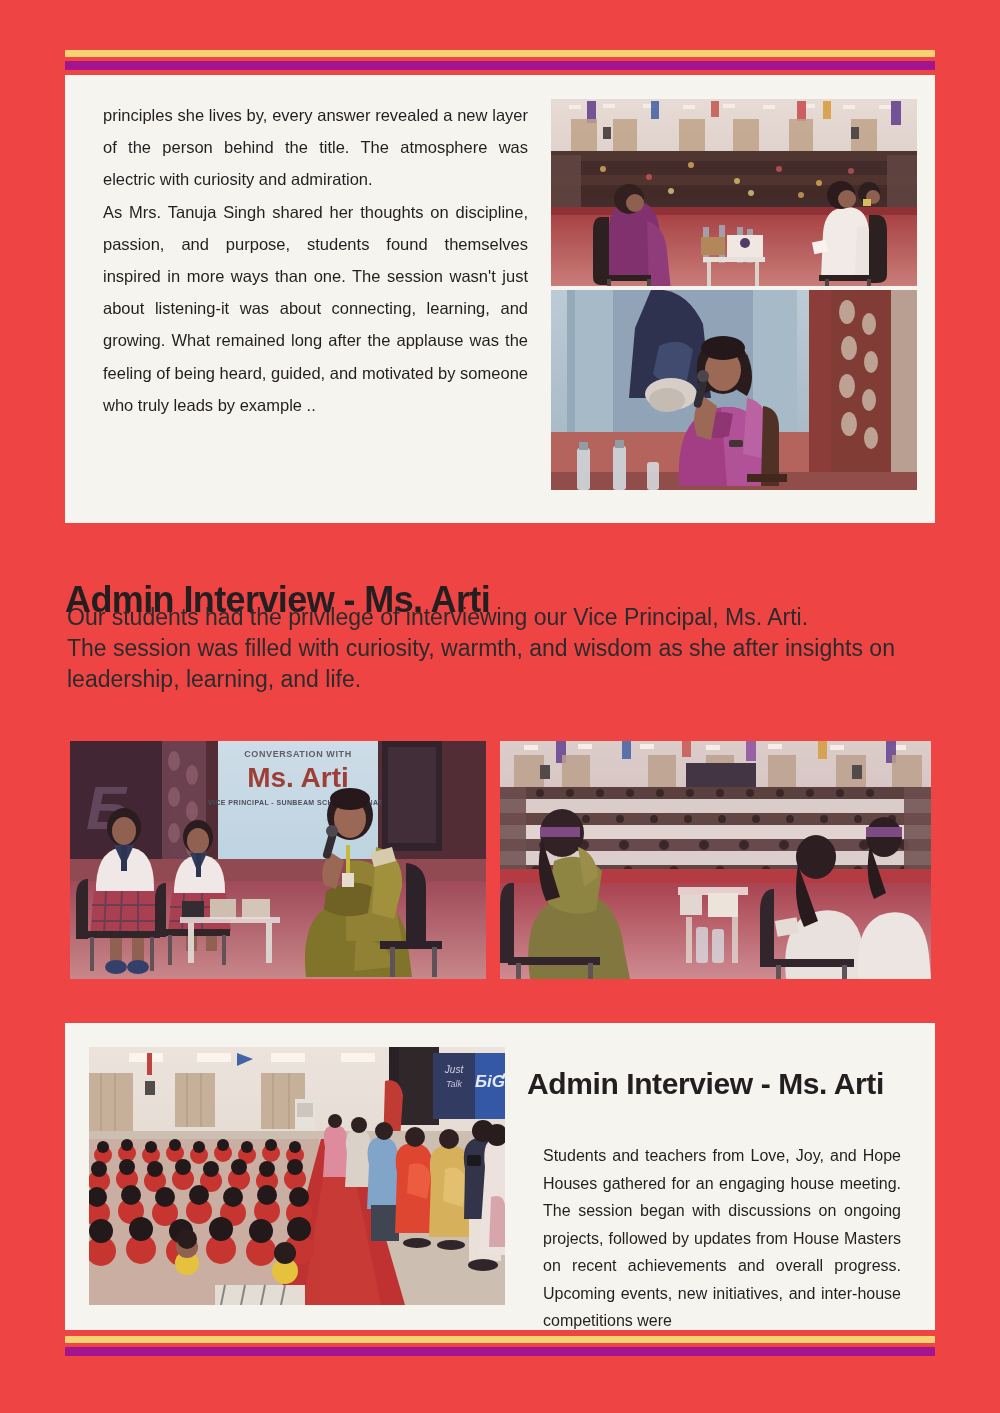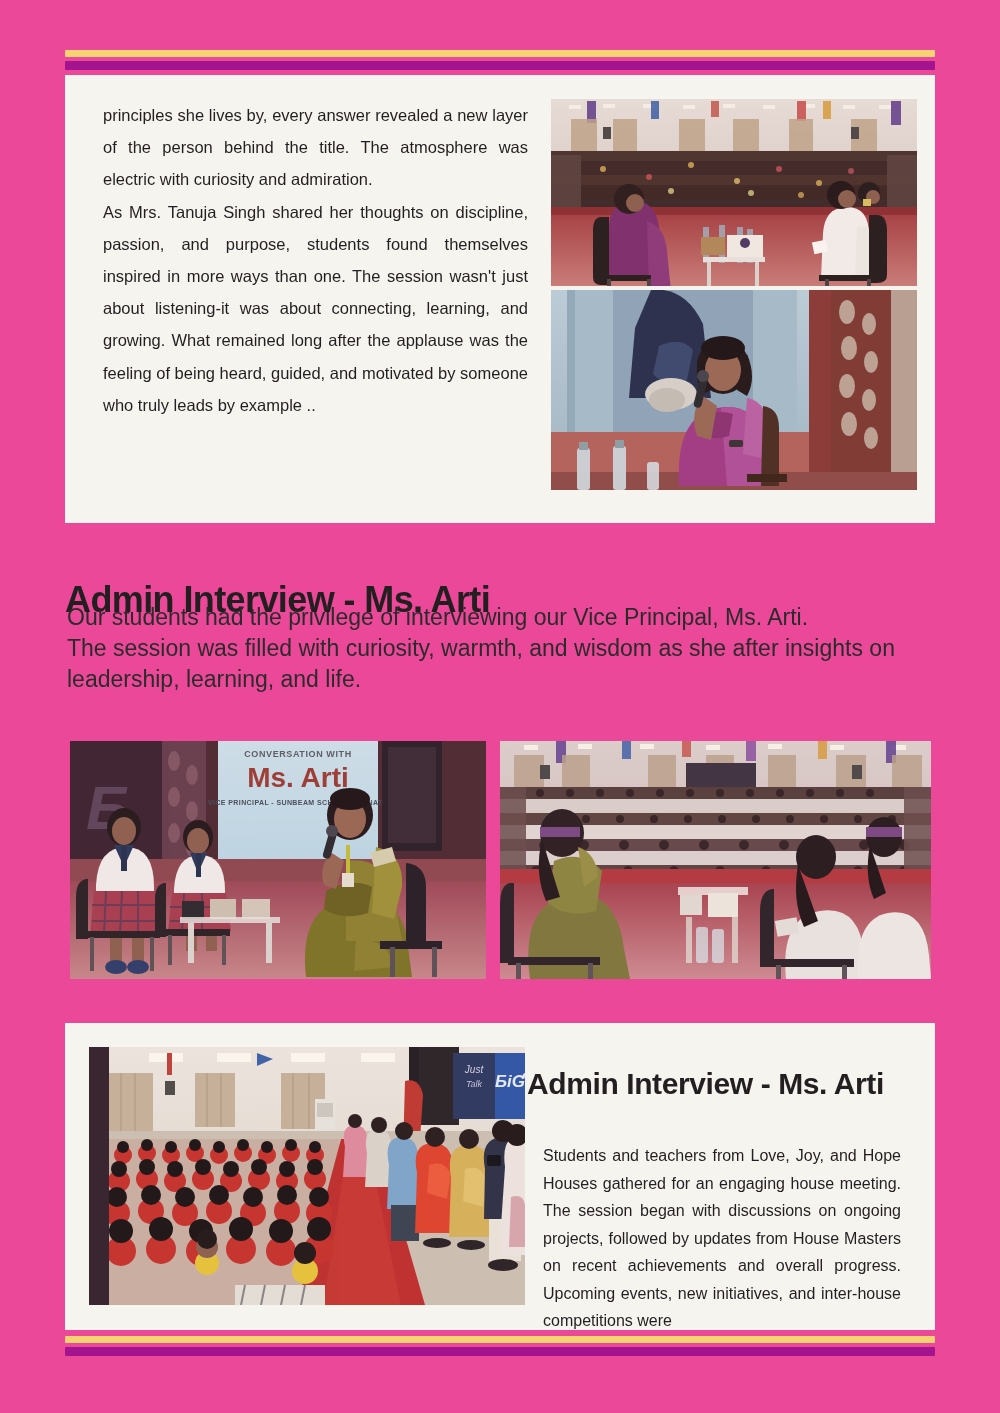--- a/index.html
+++ b/index.html
@@ -14,21 +14,21 @@
     position: relative;
     font-family: "Liberation Sans", sans-serif;
     overflow: hidden;
   }
 
   .page {
     position: absolute;
     left: 0; top: 0;
     width: 1000px;
     height: 1413px;
-    background: #ec4899;
+    background: #ef4444;
   }
 
   
   .rule-band {
     position: absolute;
     left: 65px;
     width: 870px;
   }
   .rule-gold {
     height: 7px;
@@ -124,21 +124,21 @@
     position: absolute;
     overflow: hidden;
     background: #3a2630;
   }
   .photo svg { display: block; width: 100%; height: 100%; }
 
   #photo-assembly-wide { left: 551px; top: 99px;  width: 366px; height: 187px; }
   #photo-speaker-mic   { left: 551px; top: 290px; width: 366px; height: 200px; }
   #photo-stage-banner  { left: 70px;  top: 741px; width: 416px; height: 238px; }
   #photo-audience-rev  { left: 500px; top: 741px; width: 431px; height: 238px; }
-  #photo-house-meeting { left: 89px;  top: 1047px; width: 416px; height: 258px; padding-left: 20px; }
+  #photo-house-meeting { left: 89px;  top: 1047px; width: 416px; height: 258px; }
 </style>
 </head>
 <body>
 
 <div class="page">
 
   <div class="rule-band" id="top-rule">
     <div class="rule-gold"></div>
     <div class="rule-gap"></div>
     <div class="rule-purple"></div>

